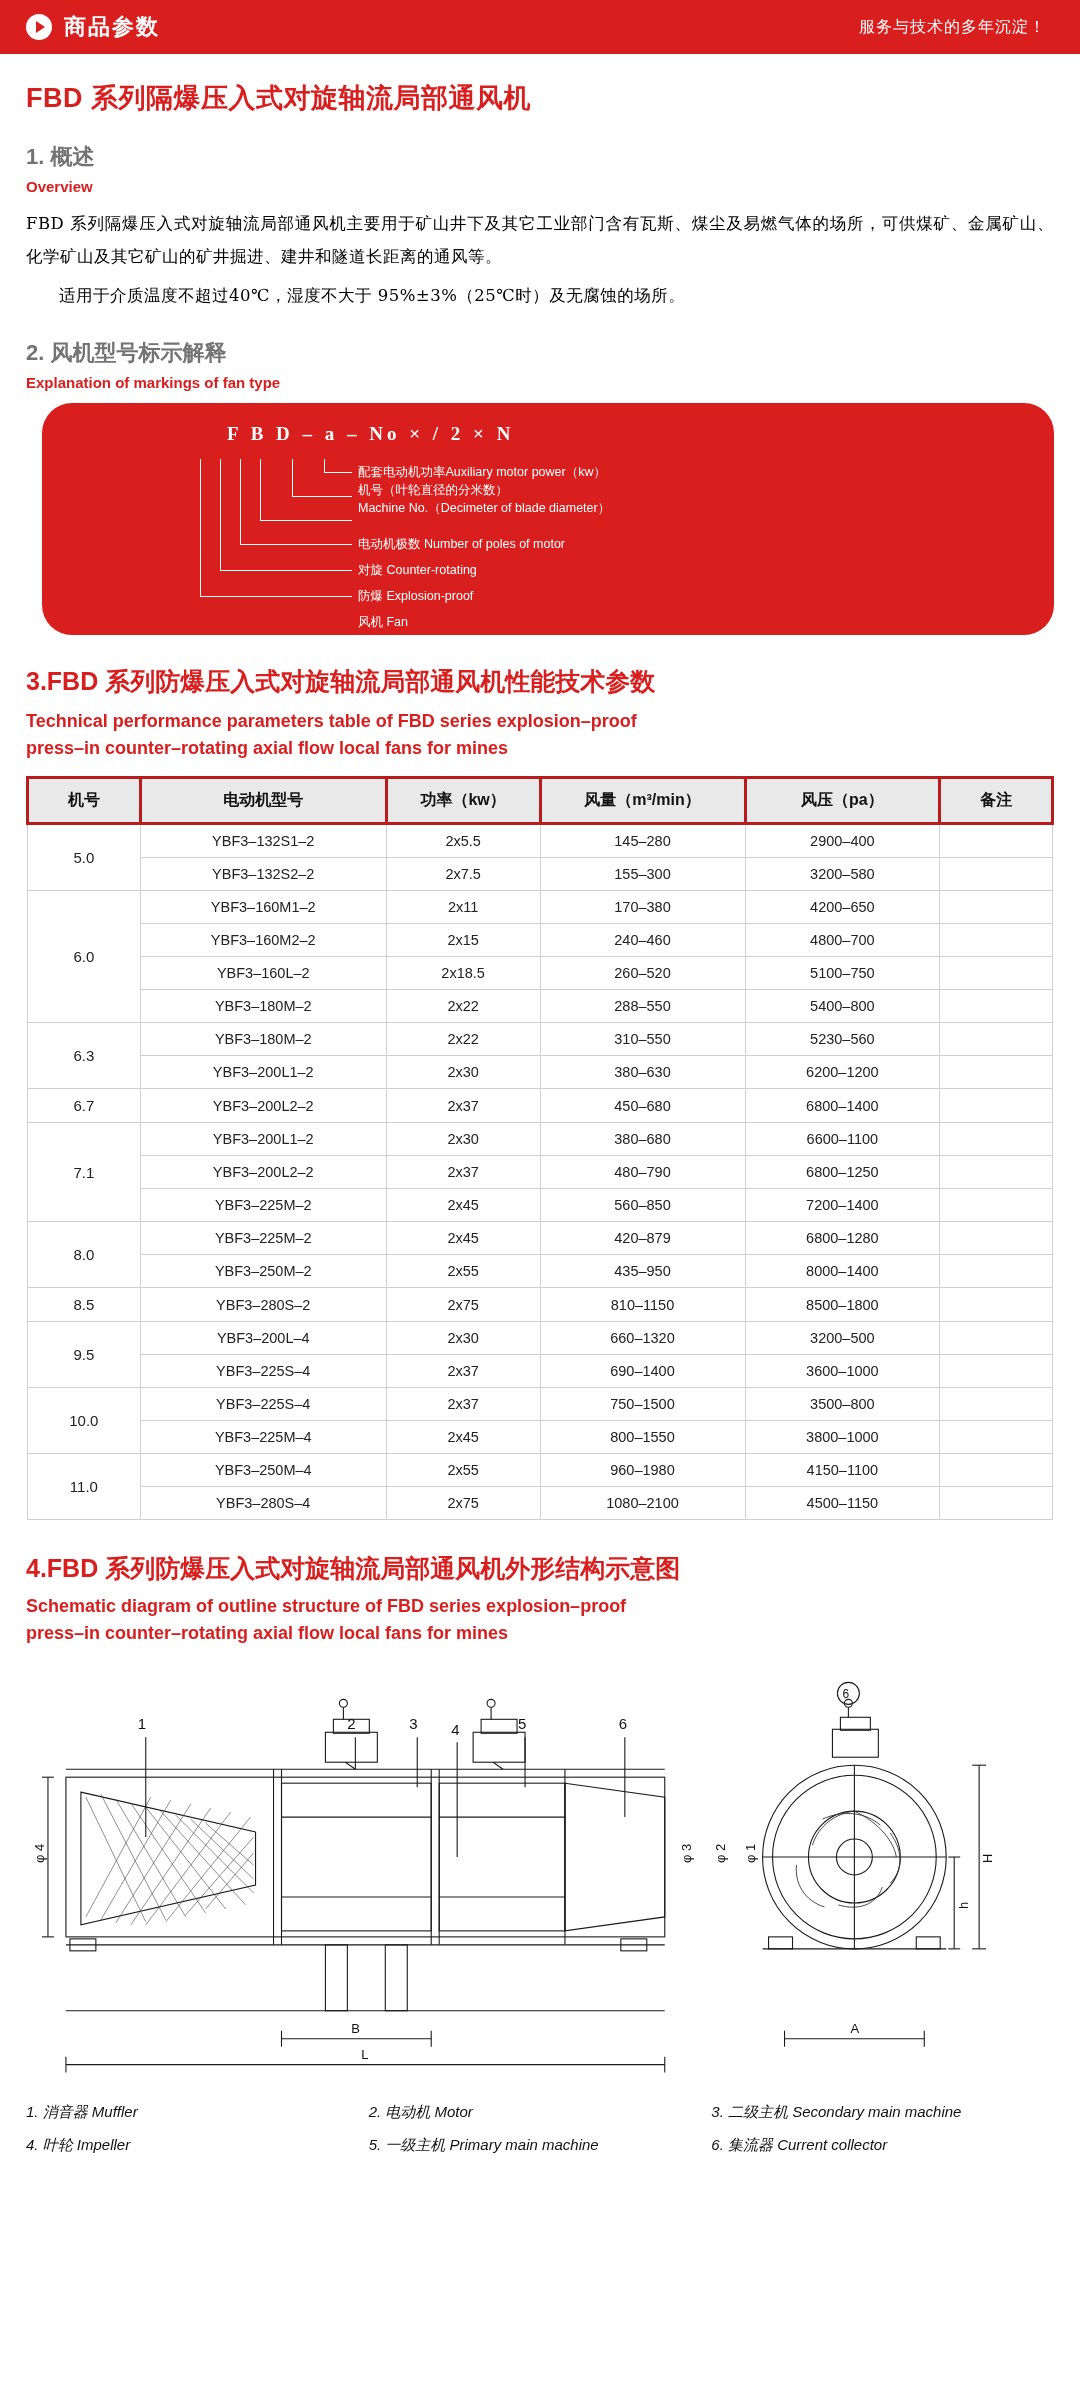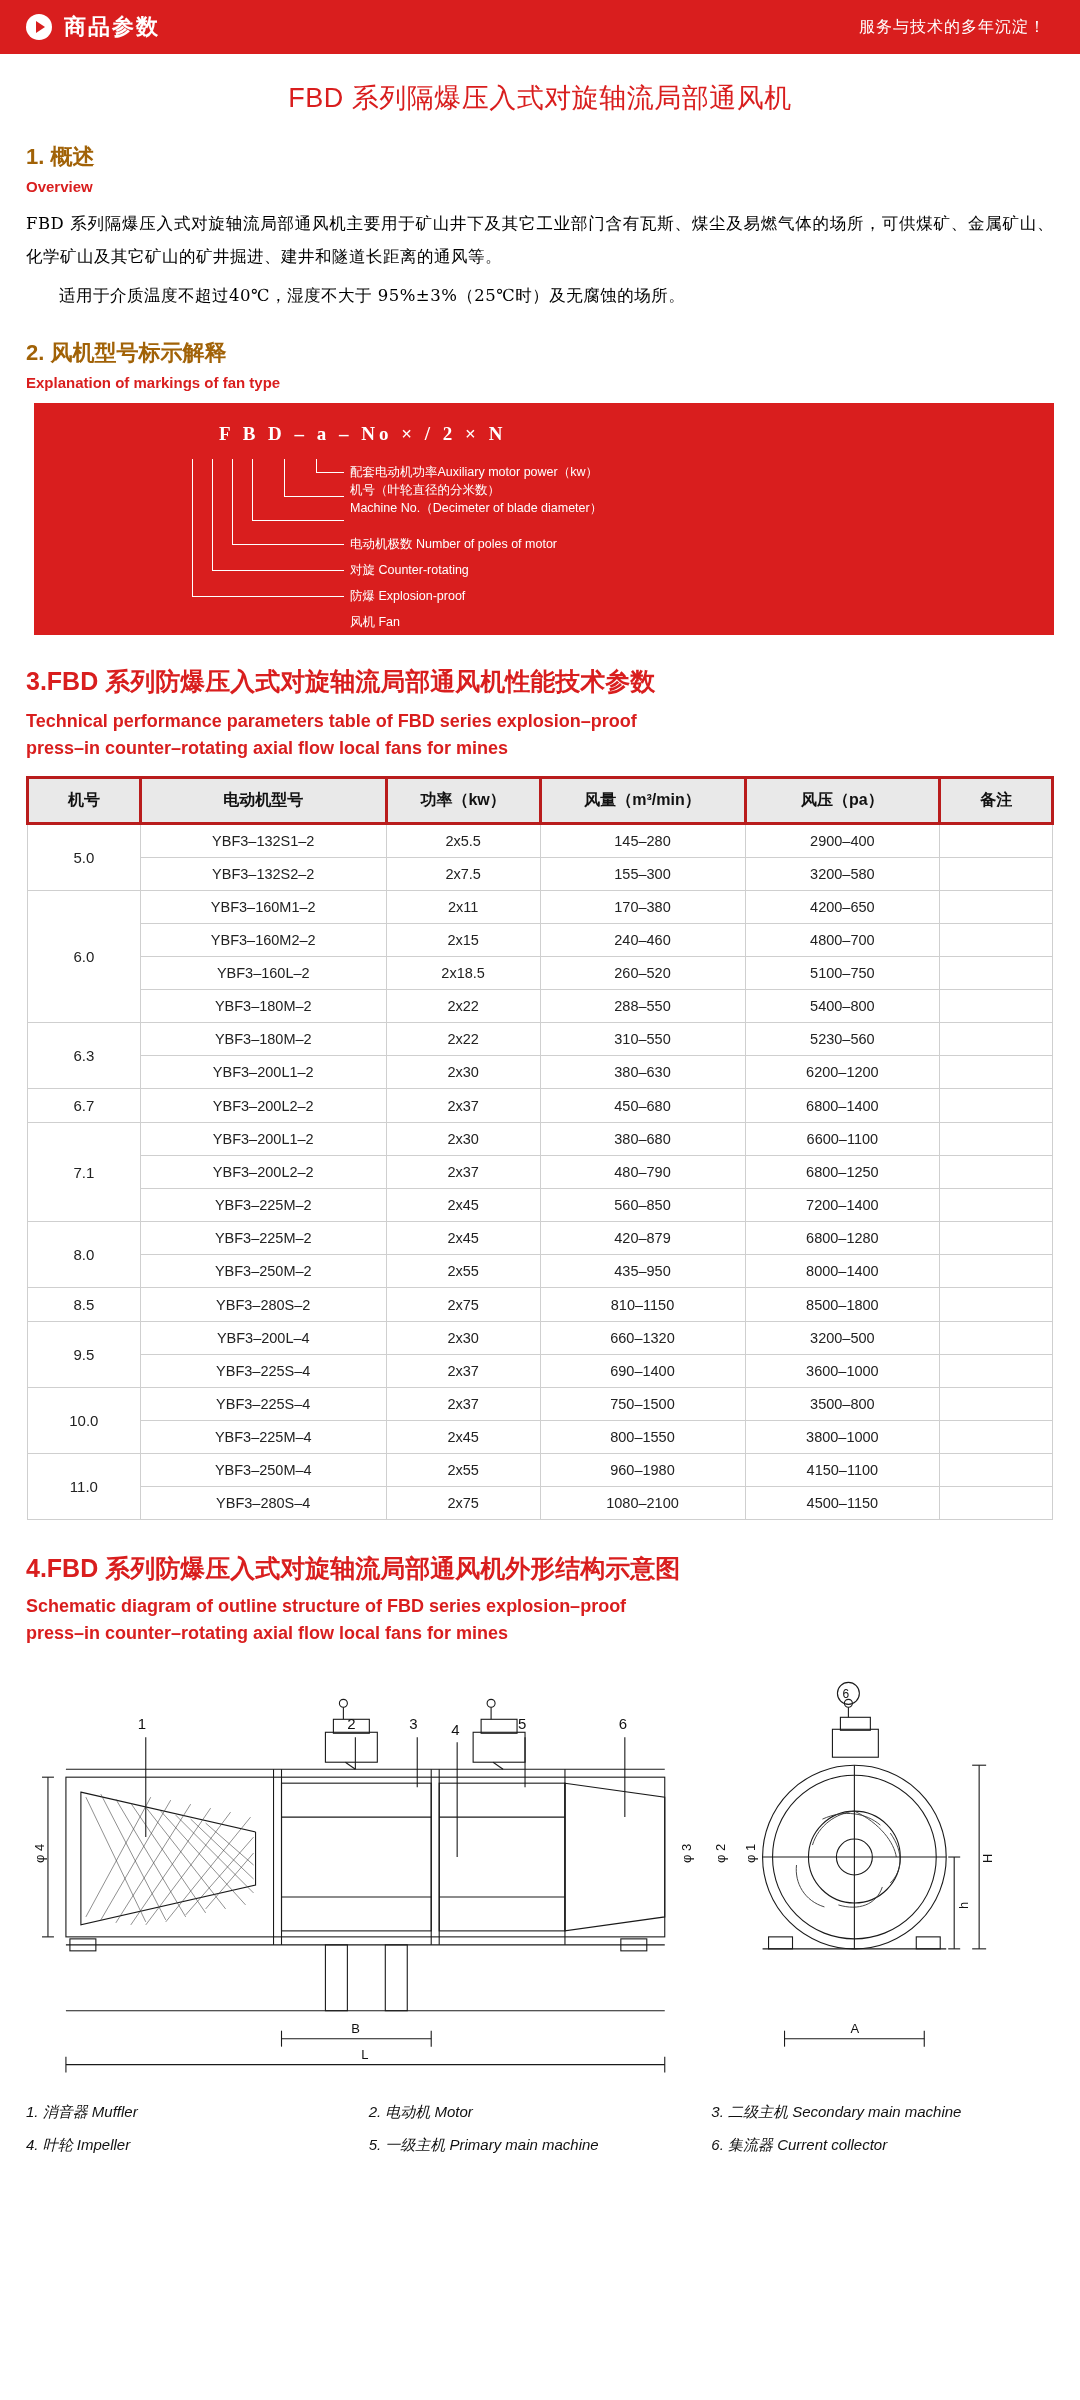--- a/index.html
+++ b/index.html
@@ -53,27 +53,26 @@
     font-family: "DejaVu Serif", serif;
     padding-right: 8px;
   }
 
   
   .content { padding: 0 26px; }
 
   h1.main-title {
     color: #d91e1e;
     font-size: 27px;
-    font-weight: normal;
+    font-weight: bold;
     margin: 26px 0 18px 0;
     letter-spacing: 0.5px;
-    text-align: center;
   }
   h2.sec-title {
-    color: #a16207;
+    color: #737373;
     font-size: 22px;
     font-weight: bold;
     margin: 26px 0 6px 0;
   }
   .sec-sub {
     color: #d91e1e;
     font-size: 15px;
     font-weight: bold;
     margin: 0 0 12px 0;
   }
@@ -85,23 +84,24 @@
     letter-spacing: 0.5px;
     text-align: justify;
     margin: 0 0 6px 0;
   }
   .overview-p.indent { text-indent: 2em; }
 
   
   .red-block {
     background: #d91e1e;
     height: 232px;
-    margin: 10px 0 4px 8px;
+    margin: 10px 0 4px 16px;
     position: relative;
     color: #fff;
+    border-radius: 30px;
   }
   .code-line {
     position: absolute;
     left: 185px;
     top: 20px;
     font-size: 19px;
     letter-spacing: 4px;
     font-weight: bold;
     font-family: "Liberation Serif", serif;
   }

